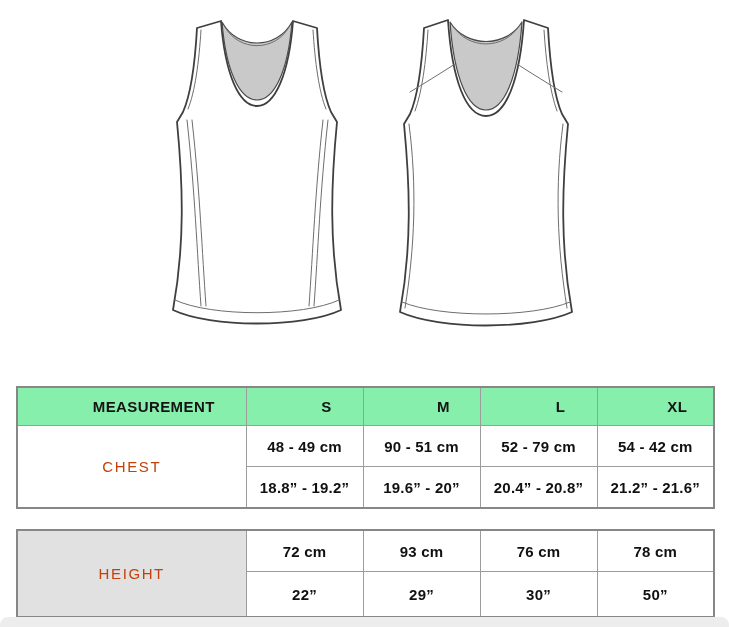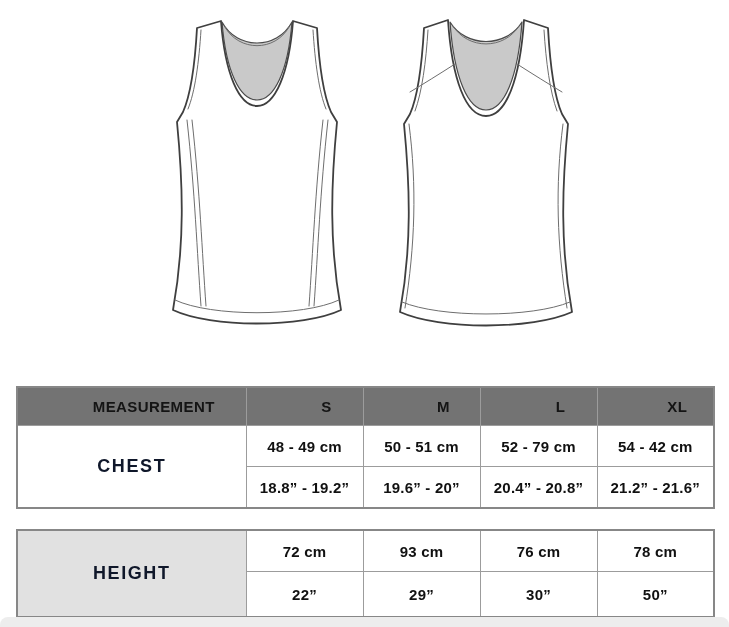--- a/index.html
+++ b/index.html
@@ -17,26 +17,26 @@
   .tank-neck{fill:#c9c9c9;stroke:#4a4a4a;stroke-width:1.2;stroke-linejoin:round;}
   .tank-detail{fill:none;stroke:#6e6e6e;stroke-width:1;stroke-linecap:round;}
   
   table{border-collapse:collapse;table-layout:fixed;width:697px;background:#ffffff;}
   th,td{border:1px solid #9c9c9c;text-align:center;vertical-align:middle;padding:0;}
   .size-table{position:absolute;left:16px;top:386px;border:2px solid #878787;}
   .height-table{position:absolute;left:16px;top:529px;border:2px solid #878787;}
   .col-label{width:229px;}
   .col-size{width:117px;}
   tr.head th{
-    height:37px;background:#737373;font-weight:700;font-size:15px;letter-spacing:.4px;color:#141414;padding-left:44px;
+    height:37px;background:#86efac;font-weight:700;font-size:15px;letter-spacing:.4px;color:#141414;padding-left:44px;
   }
   td.value{height:40px;font-weight:700;font-size:15px;letter-spacing:.2px;color:#111111;}
   .height-table tr:last-child td.value{height:44px;}
   td.row-label{
-    font-weight:700;font-size:18px;letter-spacing:1.6px;color:#0f172a;background:#ffffff;
+    font-weight:400;font-size:15px;letter-spacing:1.6px;color:#c2410c;background:#ffffff;
   }
   td.row-label.shaded{background:#e1e1e1;}
   
   .bottom-bar{
     position:absolute;left:0;top:617px;width:729px;height:10px;
     background:#ededed;border-radius:8px 8px 0 0;
   }
 </style>
 </head>
 <body>
@@ -92,21 +92,21 @@
       <tr class="head">
         <th>MEASUREMENT</th>
         <th>S</th>
         <th>M</th>
         <th>L</th>
         <th>XL</th>
       </tr>
       <tr>
         <td class="row-label" rowspan="2">CHEST</td>
         <td class="value">48 - 49 cm</td>
-        <td class="value">50 - 51 cm</td>
+        <td class="value">90 - 51 cm</td>
         <td class="value">52 - 79 cm</td>
         <td class="value">54 - 42 cm</td>
       </tr>
       <tr>
         <td class="value">18.8” - 19.2”</td>
         <td class="value">19.6” - 20”</td>
         <td class="value">20.4” - 20.8”</td>
         <td class="value">21.2” - 21.6”</td>
       </tr>
     </tbody>

